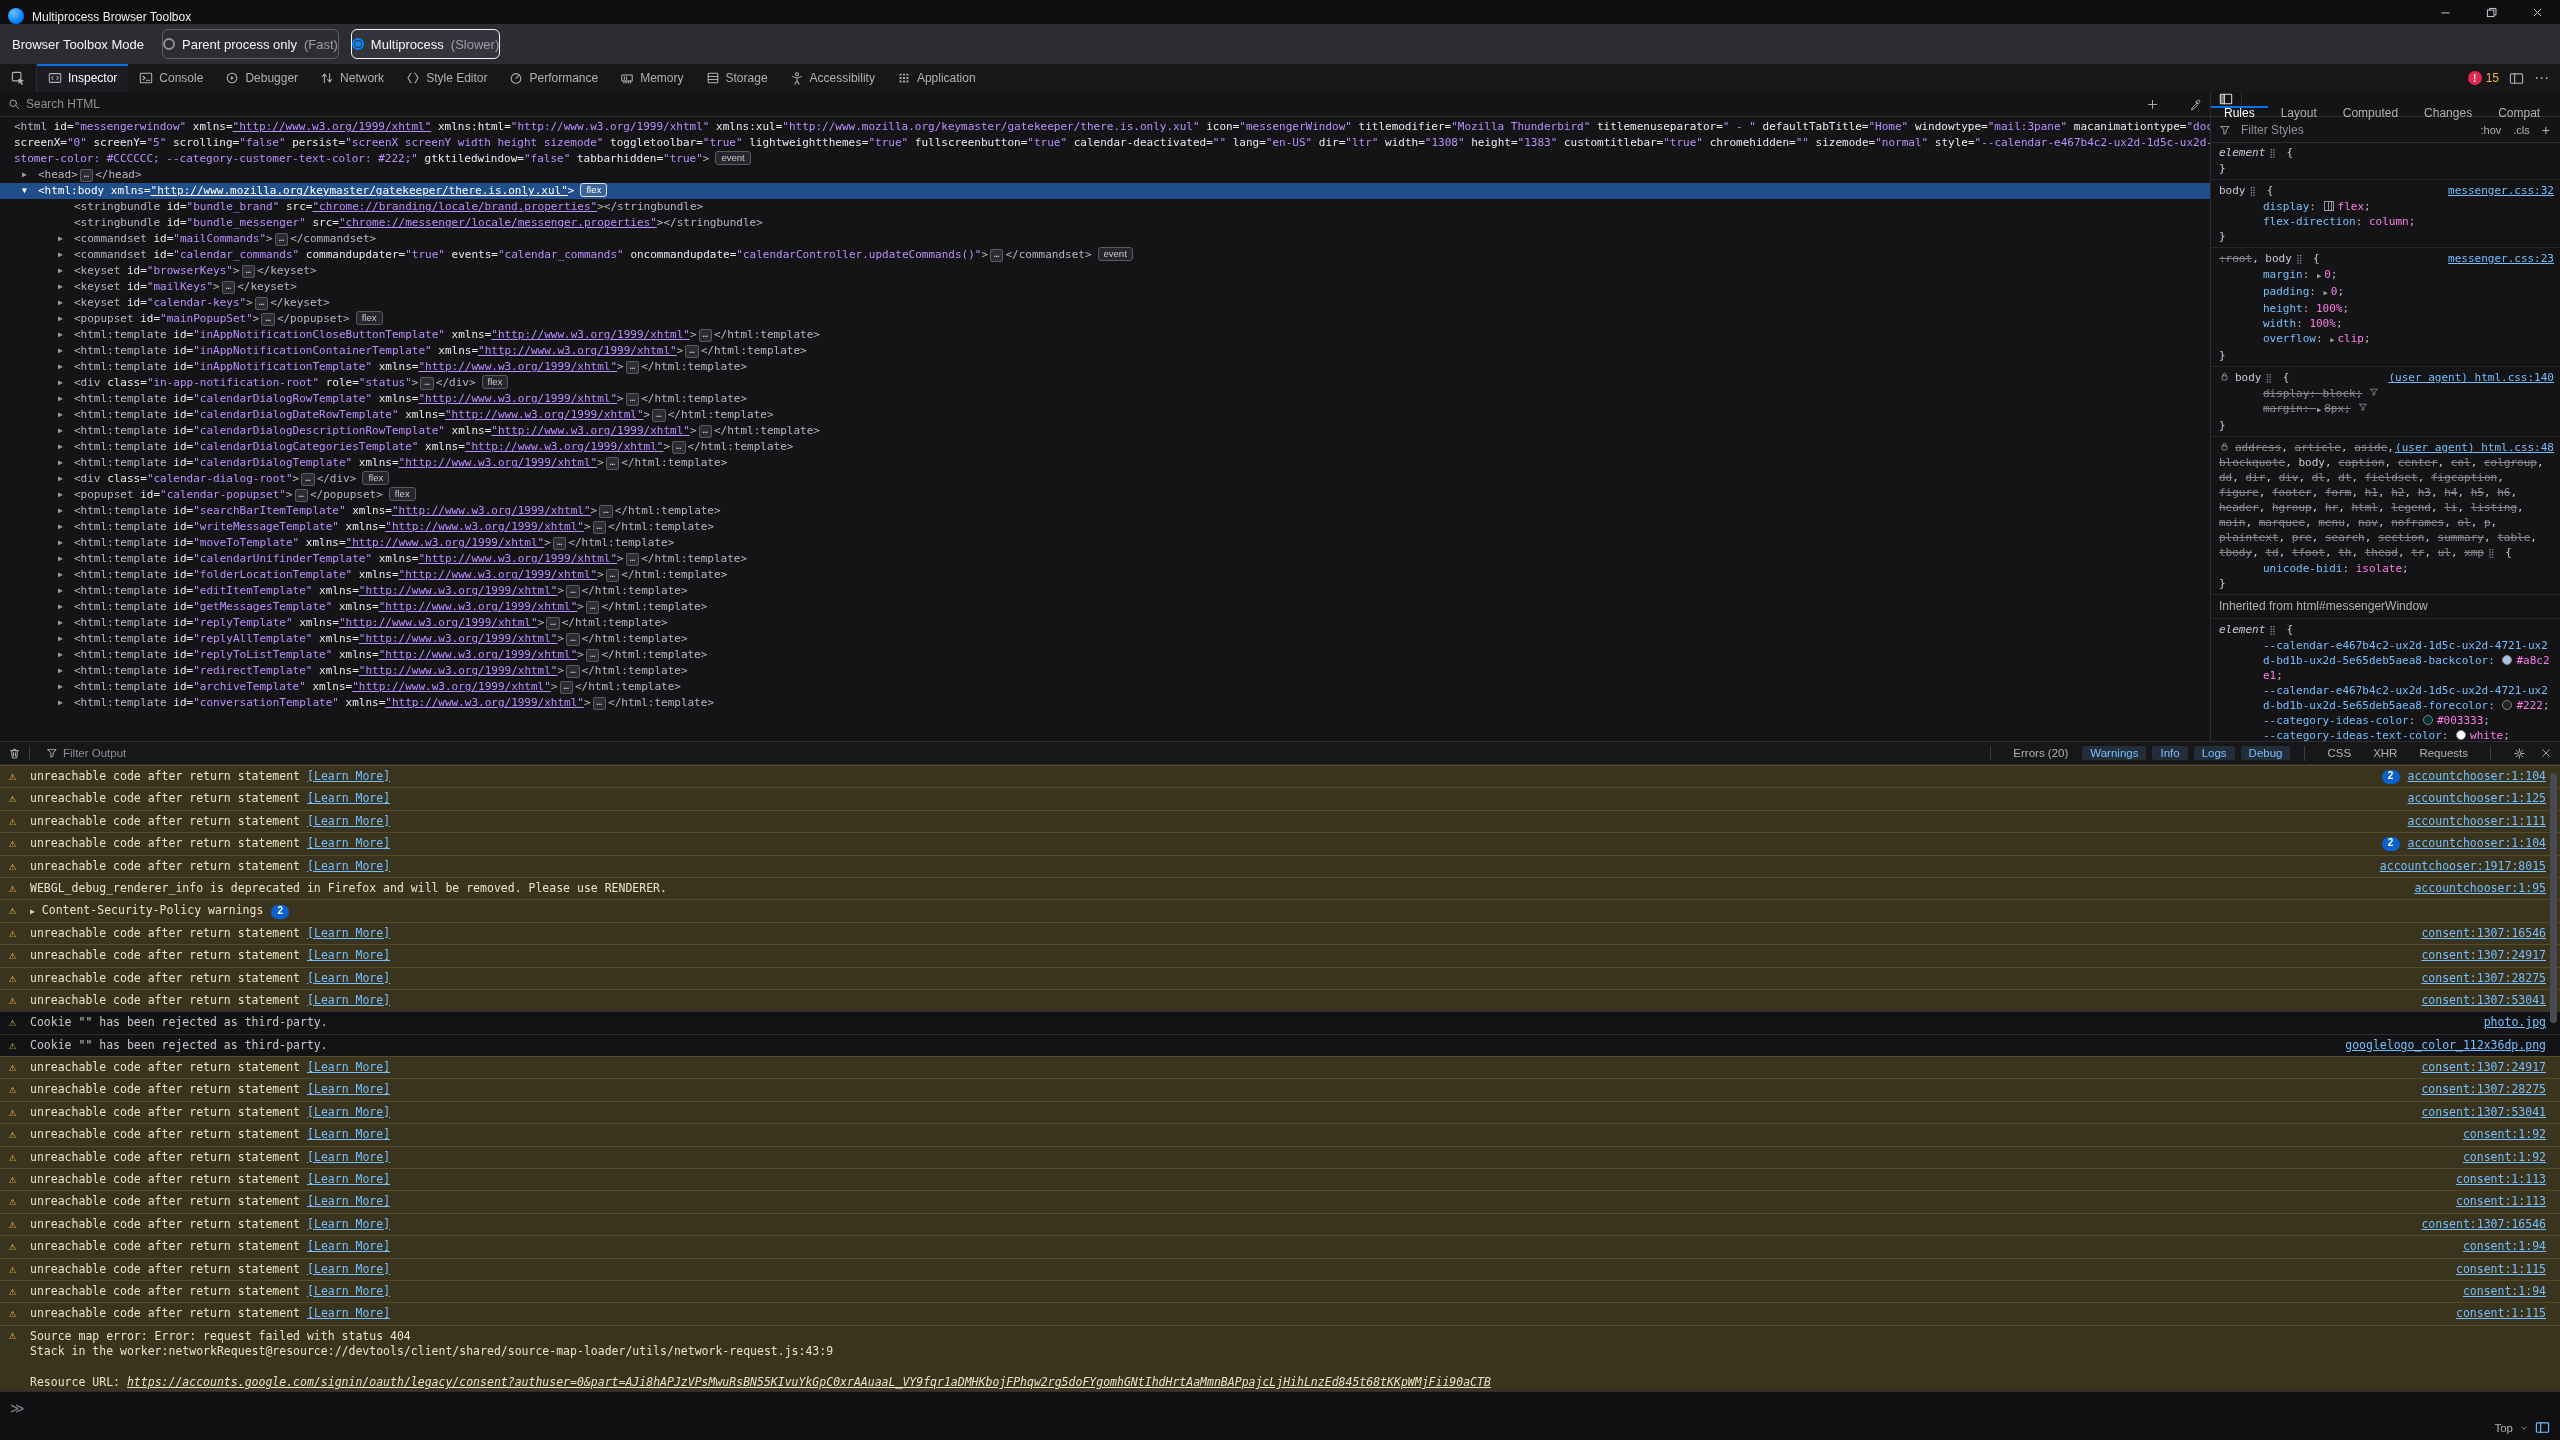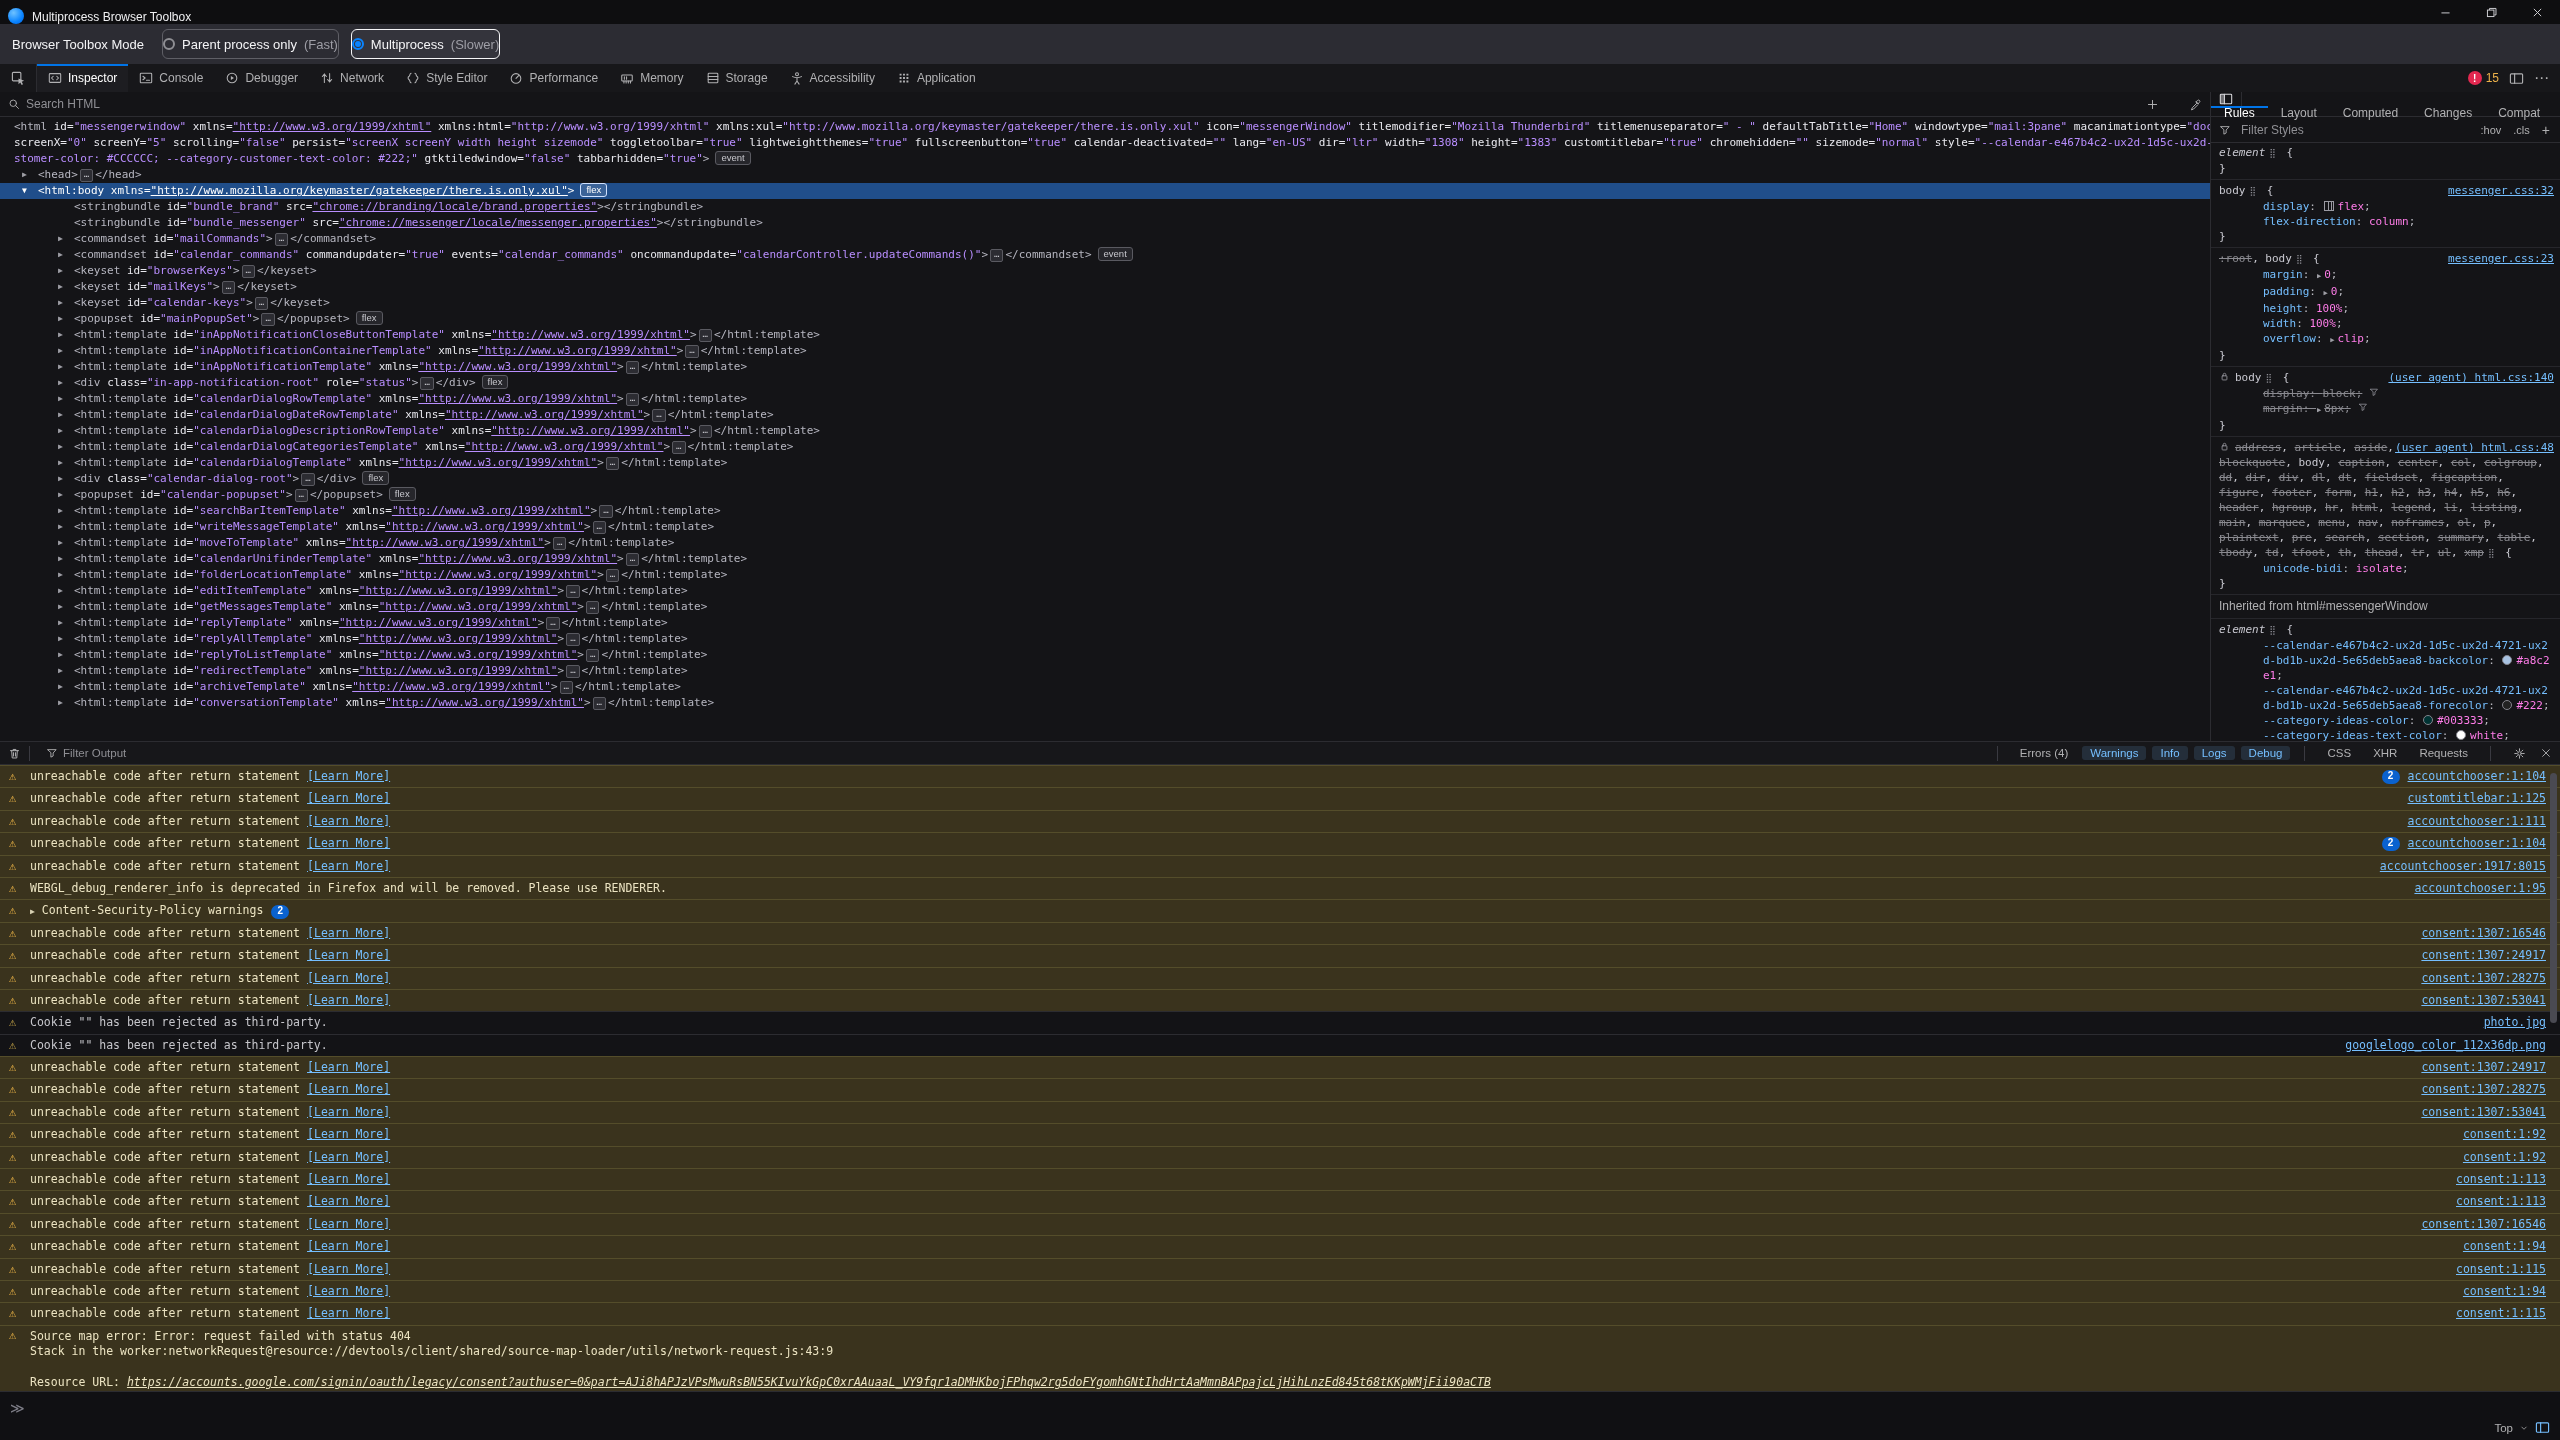--- a/index.html
+++ b/index.html
@@ -463,21 +463,21 @@
         </span>
       <span class="vdiv"></span>
       <span class="ico">
           <svg viewBox="0 0 16 16" width="12" height="12" fill="none" stroke="currentColor" stroke-width="1.2" stroke-linecap="round" stroke-linejoin="round">
             <path d="M2.5 3.5h11L9.5 8v4l-3 1.5V8z"></path>
           </svg>
         </span>
       <span id="con-filter-ph">Filter Output</span>
       <div id="con-f-right">
           <span class="vdiv"></span>
-          <span class="fpill">Errors (4)</span>
+          <span class="fpill">Errors (20)</span>
           <span class="fpill active">Warnings</span>
           <span class="fpill active">Info</span>
           <span class="fpill active">Logs</span>
           <span class="fpill active">Debug</span>
           <span class="vdiv"></span>
           <span class="fpill">CSS</span>
           <span class="fpill">XHR</span>
           <span class="fpill">Requests</span>
           <span class="vdiv"></span>
           <span class="ico">
@@ -492,21 +492,21 @@
             </svg>
           </span>
         </div>
     </div>
     <div id="con-output">
       <div class="con-row warn"><span class="con-icon">⚠</span><span>unreachable code after return statement</span><span class="learn">[Learn More]</span><span class="con-right">
             <span class="bdg">2</span>
             <span class="src-link">accountchooser:1:104</span>
           </span></div>
         <div class="con-row warn"><span class="con-icon">⚠</span><span>unreachable code after return statement</span><span class="learn">[Learn More]</span><span class="con-right">
-            <span class="src-link">customtitlebar:1:125</span>
+            <span class="src-link">accountchooser:1:125</span>
           </span></div>
         <div class="con-row warn"><span class="con-icon">⚠</span><span>unreachable code after return statement</span><span class="learn">[Learn More]</span><span class="con-right">
             <span class="src-link">accountchooser:1:111</span>
           </span></div>
         <div class="con-row warn"><span class="con-icon">⚠</span><span>unreachable code after return statement</span><span class="learn">[Learn More]</span><span class="con-right">
             <span class="bdg">2</span>
             <span class="src-link">accountchooser:1:104</span>
           </span></div>
         <div class="con-row warn"><span class="con-icon">⚠</span><span>unreachable code after return statement</span><span class="learn">[Learn More]</span><span class="con-right">
             <span class="src-link">accountchooser:1917:8015</span>

